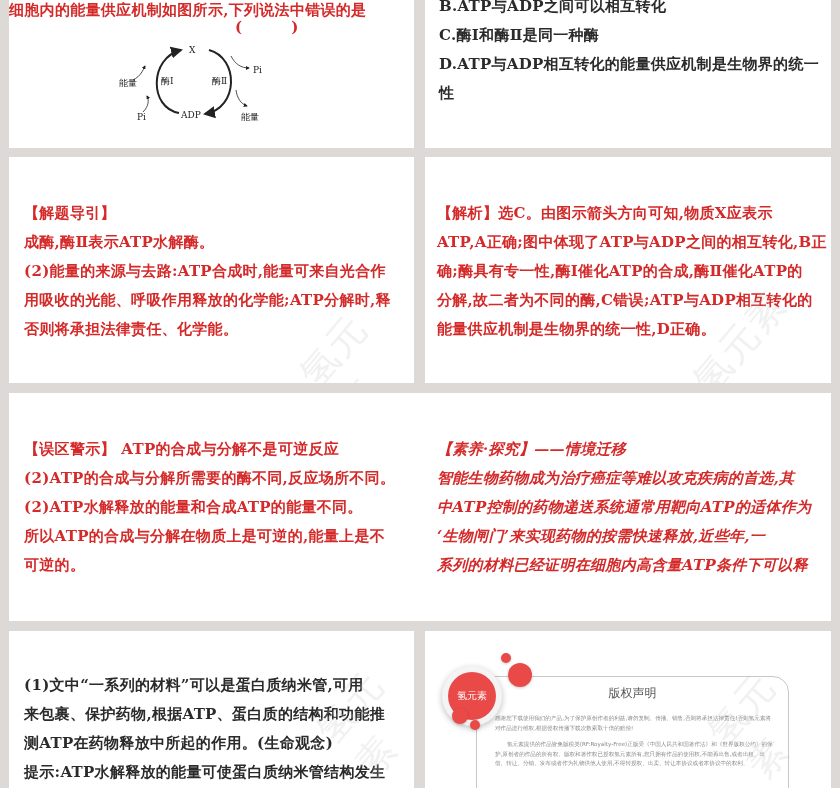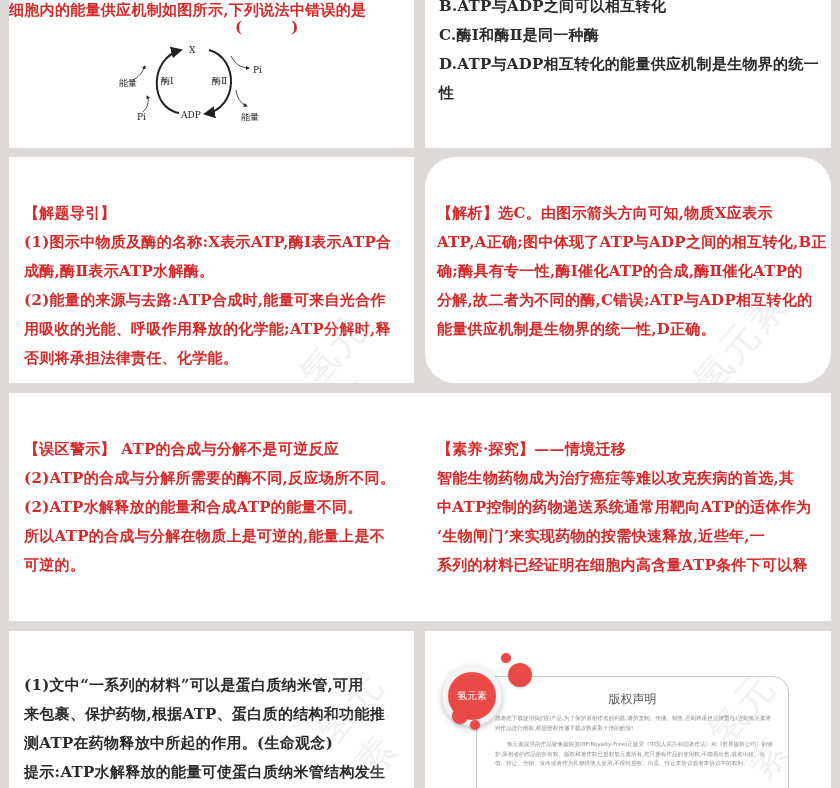--- a/index.html
+++ b/index.html
@@ -10,23 +10,23 @@
     position: relative;
   }
   .panel {
     position: absolute;
     background: #ffffff;
     overflow: hidden;
   }
   .p1 { left: 9px;   top: -10px; width: 405px; height: 158px; }
   .p2 { left: 425px; top: -10px; width: 406px; height: 158px; }
   .p3 { left: 9px;   top: 157px; width: 405px; height: 226px; }
-  .p4 { left: 425px; top: 157px; width: 406px; height: 226px; border-radius: 30px; }
+  .p4 { left: 425px; top: 157px; width: 406px; height: 226px; }
   .p5 { left: 9px;   top: 393px; width: 479px; height: 228px; }
-  .p6 { left: 425px; top: 393px; width: 406px; height: 228px; }
+  .p6 { left: 425px; top: 393px; width: 406px; height: 228px; font-style: italic; }
   .p7 { left: 9px;   top: 631px; width: 405px; height: 170px; }
   .p8 { left: 425px; top: 631px; width: 406px; height: 170px; }
 
   .txt {
     position: absolute;
     font-size: 15px;
     line-height: 29px;
     letter-spacing: 0.3px;
     font-weight: bold;
   }
@@ -66,21 +66,21 @@
   .cr-card {
     position: absolute;
     left: 51px; top: 45px;
     width: 313px; height: 160px;
     border: 1px solid #c8c8c8;
     border-radius: 16px;
     background: #fff;
   }
   .cr-title {
     position: absolute;
-    left: 0; right: 0; top: 14px;
+    left: 0; right: 0; top: 8px;
     text-align: center;
     font-family: "DejaVu Sans", sans-serif;
     font-size: 12px;
     color: #555;
   }
   .cr-body {
     position: absolute;
     left: 18px; top: 37px; width: 280px;
     font-family: "DejaVu Sans", sans-serif;
     font-size: 5.6px;
@@ -151,21 +151,20 @@
     <span class="opt line">B.ATP与ADP之间可以相互转化</span>
     <span class="opt line">C.酶Ⅰ和酶Ⅱ是同一种酶</span>
     <span class="opt line">D.ATP与ADP相互转化的能量供应机制是生物界的统一</span>
     <span class="opt line">性</span>
   </div>
 </div>
 
 <div class="panel p3">
   <div class="txt red">
     <span class="line bracket-title">【解题导引】</span>
-    <span class="line">(1)图示中物质及酶的名称:X表示ATP,酶Ⅰ表示ATP合</span>
     <span class="line">成酶,酶Ⅱ表示ATP水解酶。</span>
     <span class="line">(2)能量的来源与去路:ATP合成时,能量可来自光合作</span>
     <span class="line">用吸收的光能、呼吸作用释放的化学能;ATP分解时,释</span>
     <span class="line">否则将承担法律责任、化学能。</span>
   </div>
   <div class="watermark" style="left:300px; top:150px;">氢元素</div>
 </div>
 
 <div class="panel p4">
   <div class="txt red">

